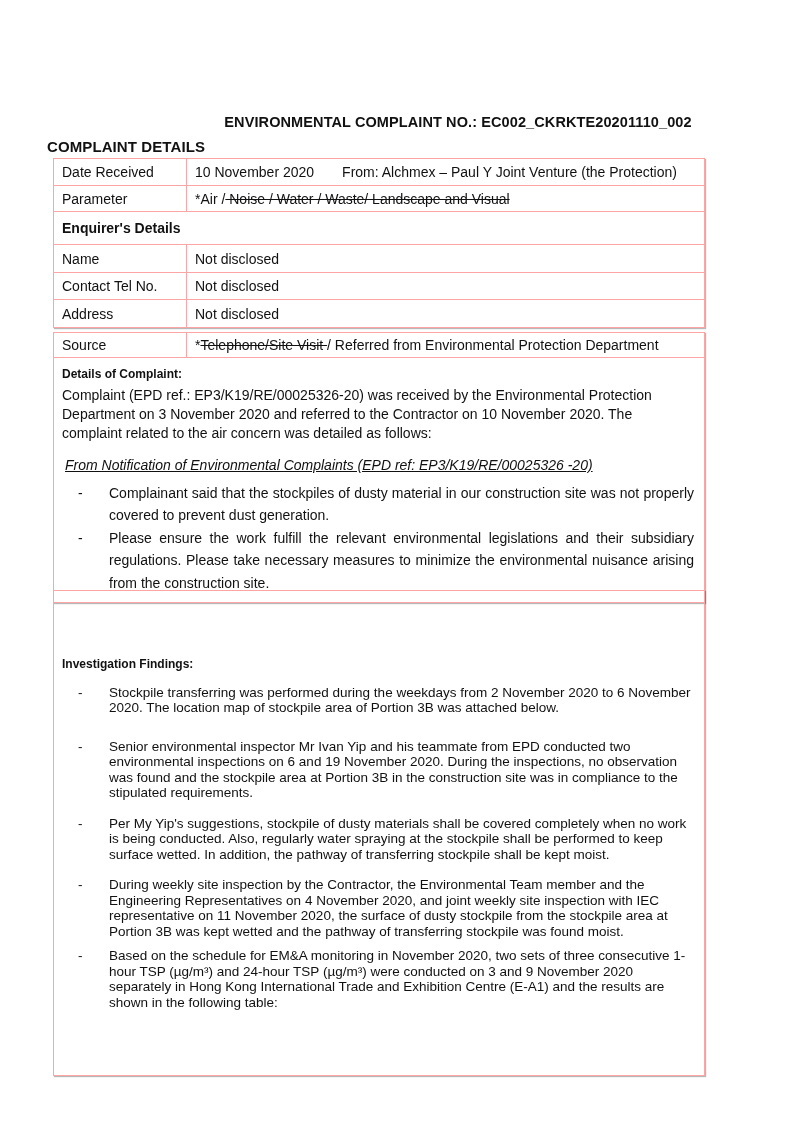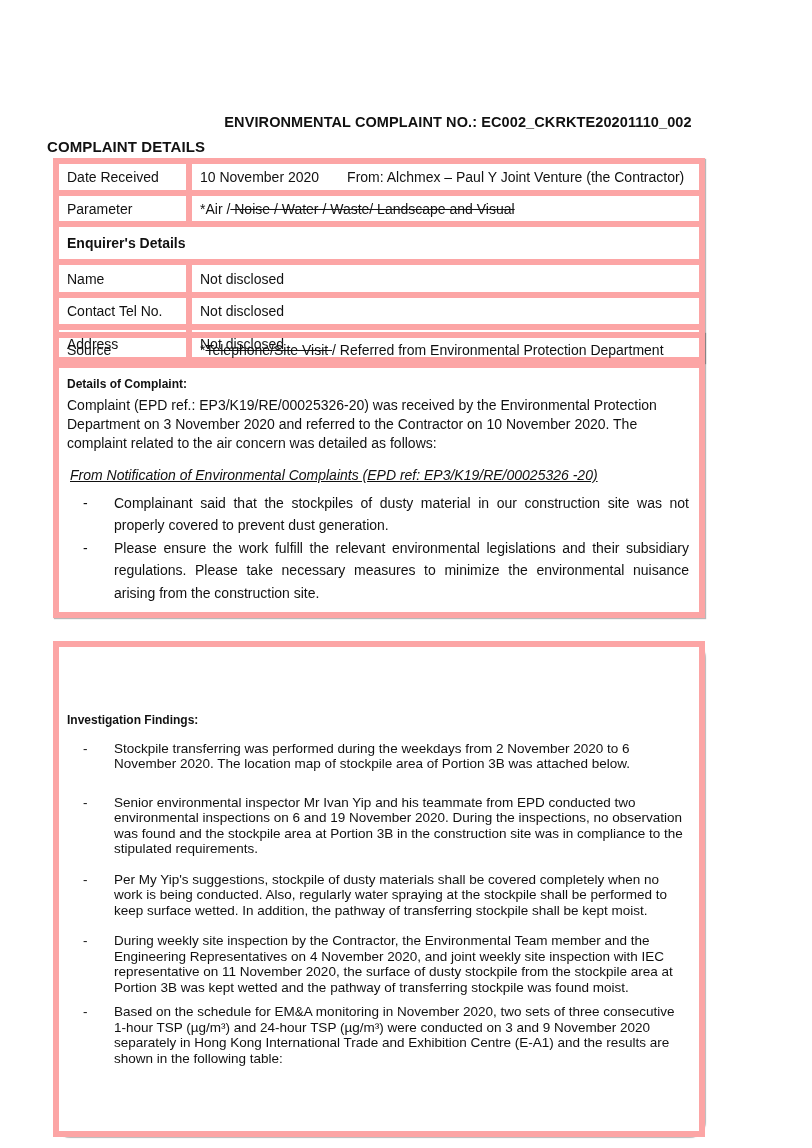--- a/index.html
+++ b/index.html
@@ -14,26 +14,26 @@
   .section-heading {
     position:absolute; top:138px; left:47px;
     font-weight:bold; font-size:15px; letter-spacing:0.1px;
   }
   table.tbl {
     position:absolute; left:53px; width:652px;
     border-collapse:collapse; table-layout:fixed; font-size:14px;
     box-shadow:1px 1px 1px rgba(0,0,0,0.28);
   }
   table.tbl td {
-    border:6px solid #fca5a5; vertical-align:middle;
+    border:1px solid #fca5a5; vertical-align:middle;
     padding:0 10px 0 8px; overflow:hidden;
   }
   .t1 { top:158px; }
   .t2 { top:332px; }
-  .t3 { top:641px;border-radius:16px; }
+  .t3 { top:590px; }
   .r-date td   { height:26px; }
   .r-param td  { height:25px; }
   .r-enq td    { height:32px; font-weight:bold; }
   .r-name td   { height:27px; }
   .r-tel td    { height:26px; }
   .r-addr td   { height:27px; }
   .r-src td    { height:24px; }
   .tabgap { margin-left:28px; }
   s { text-decoration:line-through; }
   .details-cell  { height:244px; vertical-align:top; padding:4px 10px 0 8px; }
@@ -64,21 +64,21 @@
   <div class="section-heading">COMPLAINT DETAILS</div>
 
   <table class="tbl t1">
     <colgroup>
         <col style="width:133px">
         <col>
       </colgroup>
     <tbody>
         <tr class="r-date">
       <td>Date Received</td>
-      <td><span>10 November 2020</span><span class="tabgap">From: Alchmex – Paul Y Joint Venture (the Contractor)</span></td>
+      <td><span>10 November 2020</span><span class="tabgap">From: Alchmex – Paul Y Joint Venture (the Protection)</span></td>
     </tr>
     <tr class="r-param">
       <td>Parameter</td>
       <td><span>*Air /</span><s> Noise / Water / Waste/ Landscape and Visual </s></td>
     </tr>
     <tr class="r-enq">
       <td colspan="2">Enquirer's Details</td>
     </tr>
     <tr class="r-name">
       <td>Name</td>

